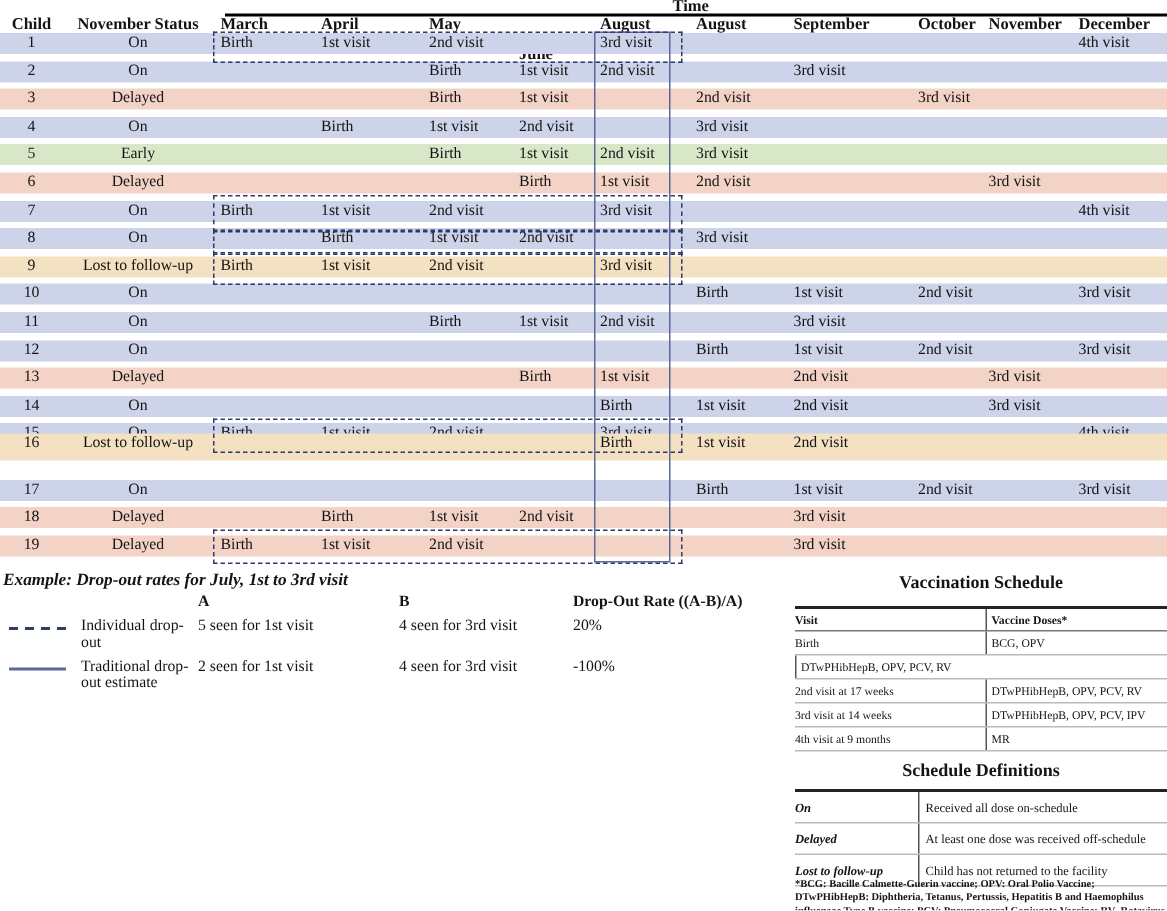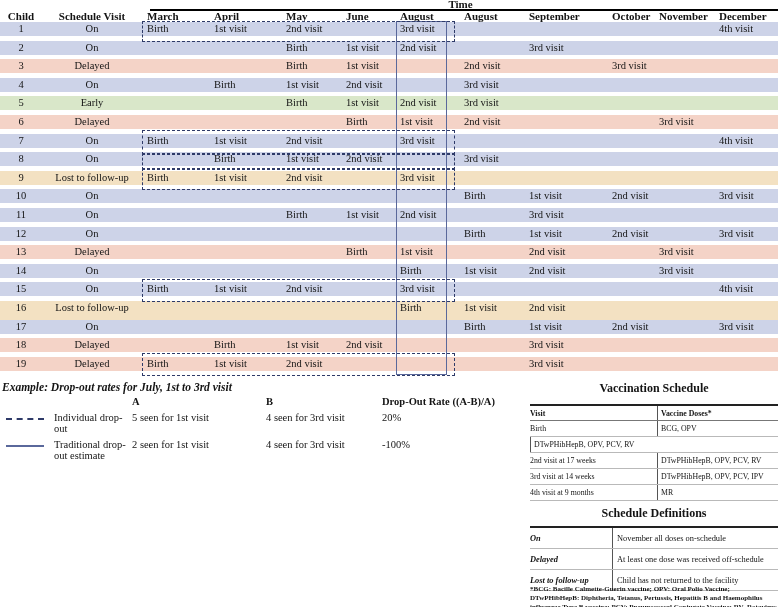--- a/index.html
+++ b/index.html
@@ -65,26 +65,26 @@
 </style>
 </head>
 <body>
 
 <div class="stage" style="--c-on: #cdd3e8; --c-delayed: #f4d3c7; --c-early: #d9e7c9; --c-lost: #f3e1c2; --c-solidbox: #5a689b; --c-dashbox: #2e3a68;">
 
   <div class="chart">
     <div class="time-label">Time</div>
     <div class="time-line"></div>
     <div class="hdr hdr-child">Child</div>
-    <div class="hdr hdr-status">Schedule Visit</div>
+    <div class="hdr hdr-status">November Status</div>
     <div id="month-headers">
         <div class="hdr hdr-month" style="left: 143px; width: 67px;">March</div>
         <div class="hdr hdr-month" style="left: 210px; width: 72px;">April</div>
         <div class="hdr hdr-month" style="left: 282px; width: 60px;">May</div>
-        <div class="hdr hdr-month" style="left: 342px; width: 54px;">June</div>
+        <div class="hdr hdr-month" style="left: 342px; width: 54px; margin-top: 20px;">June</div>
         <div class="hdr hdr-month" style="left: 396px; width: 64px;">August</div>
         <div class="hdr hdr-month" style="left: 460px; width: 65px;">August</div>
         <div class="hdr hdr-month" style="left: 525px; width: 83px;">September</div>
         <div class="hdr hdr-month" style="left: 608px; width: 47px;">October</div>
         <div class="hdr hdr-month" style="left: 655px; width: 60px;">November</div>
         <div class="hdr hdr-month" style="left: 715px; width: 63px;">December</div>
       </div>
     <div id="chart-rows">
         <div class="row st-on" style="top: 22px; height: 14px;">
           <div class="cell c-child">1</div>
@@ -202,21 +202,21 @@
         </div>
         <div class="row st-on" style="top: 282.4px; height: 14px;">
           <div class="cell c-child">15</div>
           <div class="cell c-status">On</div>
           <div class="cell c-ev" style="left: 143px; width: 67px;">Birth</div>
           <div class="cell c-ev" style="left: 210px; width: 72px;">1st visit</div>
           <div class="cell c-ev" style="left: 282px; width: 60px;">2nd visit</div>
           <div class="cell c-ev" style="left: 396px; width: 64px;">3rd visit</div>
           <div class="cell c-ev" style="left: 715px; width: 63px;">4th visit</div>
         </div>
-        <div class="row st-lost" style="top: 301px; height: 28px;">
+        <div class="row st-lost" style="top: 289px; height: 18px;">
           <div class="cell c-child">16</div>
           <div class="cell c-status">Lost to follow-up</div>
           <div class="cell c-ev" style="left: 396px; width: 64px;">Birth</div>
           <div class="cell c-ev" style="left: 460px; width: 65px;">1st visit</div>
           <div class="cell c-ev" style="left: 525px; width: 83px;">2nd visit</div>
         </div>
         <div class="row st-on" style="top: 319.6px; height: 14px;">
           <div class="cell c-child">17</div>
           <div class="cell c-status">On</div>
           <div class="cell c-ev" style="left: 460px; width: 65px;">Birth</div>
@@ -309,21 +309,21 @@
         </div>
     </div>
   </div>
 
   <div class="defs">
     <div class="panel-title">Schedule Definitions</div>
     <div class="dtable">
       <div id="def-rows">
           <div class="drow">
             <div class="term">On</div>
-            <div>November all doses on-schedule</div>
+            <div>Received all dose on-schedule</div>
           </div>
           <div class="drow">
             <div class="term">Delayed</div>
             <div>At least one dose was received off-schedule</div>
           </div>
           <div class="drow">
             <div class="term">Lost to follow-up</div>
             <div>Child has not returned to the facility</div>
           </div>
         </div>

